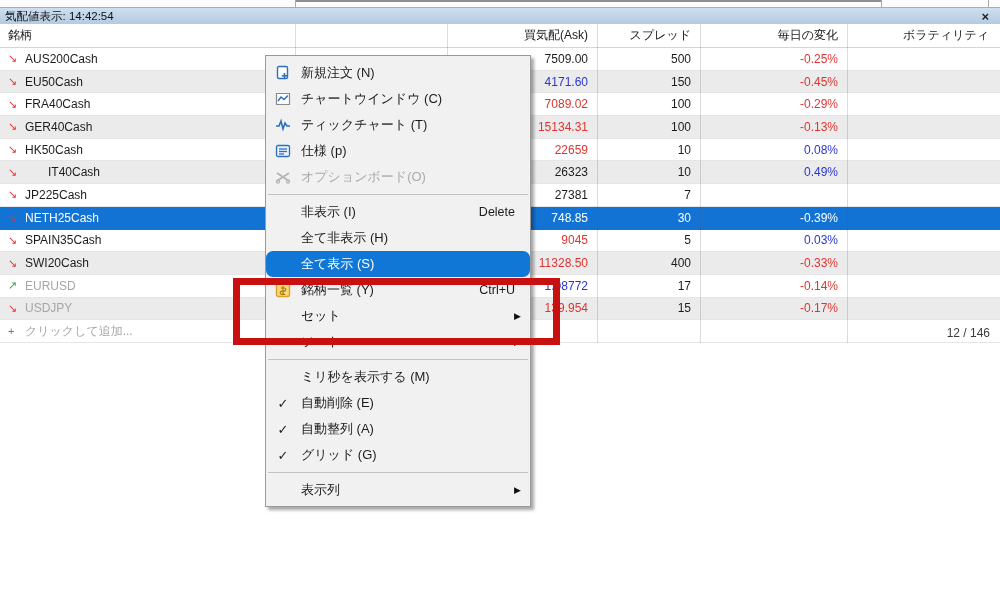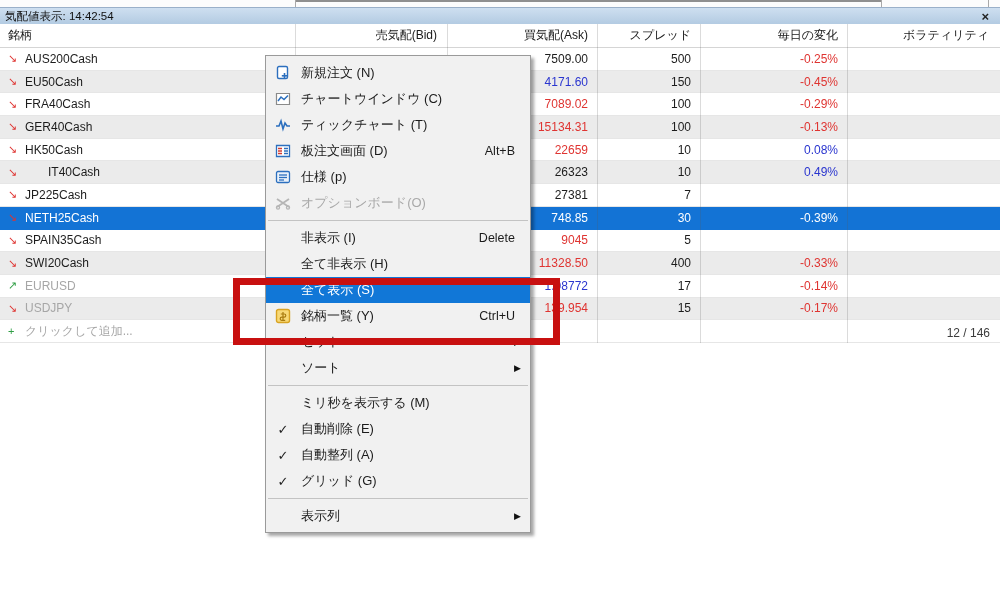--- a/index.html
+++ b/index.html
@@ -51,21 +51,21 @@
   .menu { position:absolute; left:265px; top:55px; width:266px; background:#f1f1f1;
     border:1px solid #9a9a9a; box-shadow:3px 3px 3px rgba(0,0,0,0.35);
     padding:4px 0 3px 0; z-index:5; }
   .mi { position:relative; height:26px; display:flex; align-items:center; font-size:13px; color:#1b1b1b; }
   .mi .ico { width:18px; height:18px; margin:0 9px 0 8px; flex:0 0 18px; display:flex;
     align-items:center; justify-content:center; font-size:13px; }
   .mi .lbl { white-space:nowrap; }
   .mi .sc { margin-left:auto; padding-right:15px; font-size:12.5px; color:#1b1b1b; }
   .mi .sub { margin-left:auto; padding-right:9px; font-size:9px; color:#111; }
   .mi.disabled, .mi.disabled .sc { color:#a9a9a9; }
-  .mi.hl { background:#1177d7; }
+  .mi.hl { background:#1177d7;border-radius:7px; }
   .mi.hl, .mi.hl .sc, .mi.hl .sub { color:#ffffff; }
   .msep { height:9px; display:flex; align-items:center; }
   .msep .line { height:1px; background:#c3c3c3; width:100%; margin:0 2px; }
   .chk { font-size:12px; color:#222; }
 
   
   .ig rect, .ig path, .ig polyline, .ig line, .ig circle { vector-effect:non-scaling-stroke; }
 
   
   .red-box { position:absolute; left:233px; top:278px; width:327px; height:67px;
@@ -83,21 +83,20 @@
     <div class="vtick" style="left:988px"></div>
   </div>
 
   <div class="titlebar">
     <span>気配値表示: 14:42:54</span>
     <span class="close-x">×</span>
   </div>
 
   <div class="header-row">
       <div class="cell c0">銘柄</div>
-      <div class="cell c1">売気配(Bid)</div>
       <div class="cell c2">買気配(Ask)</div>
       <div class="cell c3">スプレッド</div>
       <div class="cell c4">毎日の変化</div>
       <div class="cell c5">ボラティリティ</div>
     </div>
 
   <div class="rows">
       <div class="qrow">
         <div class="cell c0">
           <span class="trend" style="color: rgb(223, 52, 49);">↘</span>
@@ -186,20 +185,21 @@
         <div class="cell num c5" style="color: rgb(28, 28, 28);"></div>
       </div>
       <div class="qrow">
         <div class="cell c0">
           <span class="trend" style="color: rgb(223, 52, 49);">↘</span>
           <span class="sym-label" style="color: rgb(28, 28, 28);">SPAIN35Cash</span>
         </div>
         <div class="cell num c1" style="color: rgb(28, 28, 28);"></div>
         <div class="cell num c2" style="color: rgb(223, 52, 49);">9045</div>
         <div class="cell num c3" style="color: rgb(28, 28, 28);">5</div>
+        <div class="cell num c4" style="color: rgb(42, 53, 207);">0.03%</div>
         <div class="cell num c5" style="color: rgb(28, 28, 28);"></div>
       </div>
       <div class="qrow gray">
         <div class="cell c0">
           <span class="trend" style="color: rgb(223, 52, 49);">↘</span>
           <span class="sym-label" style="color: rgb(28, 28, 28);">SWI20Cash</span>
         </div>
         <div class="cell num c1" style="color: rgb(28, 28, 28);"></div>
         <div class="cell num c2" style="color: rgb(223, 52, 49);">11328.50</div>
         <div class="cell num c3" style="color: rgb(28, 28, 28);">400</div>
@@ -268,35 +268,20 @@
         <span class="ico">
           <svg class="ig" width="16" height="16">
             <polyline points="1,9 4,9 6,4 8,12 10,6 12,9 15,9" fill="none" stroke="#2c6fbe" stroke-width="1.6"></polyline>
           </svg>
         </span>
         <span class="lbl">ティックチャート (T)</span>
       </div>
       <div class="mi">
         <span class="ico">
           <svg class="ig" width="16" height="16">
-            <rect x="1.5" y="2.5" width="13" height="11" fill="#fff" stroke="#2c6fbe" stroke-width="1.3"></rect>
-            <line x1="3" y1="5.5" x2="7" y2="5.5" stroke="#d23b30" stroke-width="1.5"></line>
-            <line x1="3" y1="8" x2="7" y2="8" stroke="#d23b30" stroke-width="1.5"></line>
-            <line x1="3" y1="10.5" x2="7" y2="10.5" stroke="#d23b30" stroke-width="1.5"></line>
-            <line x1="9" y1="5.5" x2="13" y2="5.5" stroke="#2c6fbe" stroke-width="1.5"></line>
-            <line x1="9" y1="8" x2="13" y2="8" stroke="#2c6fbe" stroke-width="1.5"></line>
-            <line x1="9" y1="10.5" x2="13" y2="10.5" stroke="#2c6fbe" stroke-width="1.5"></line>
-          </svg>
-        </span>
-        <span class="lbl">板注文画面 (D)</span>
-        <span class="sc">Alt+B</span>
-      </div>
-      <div class="mi">
-        <span class="ico">
-          <svg class="ig" width="16" height="16">
             <rect x="1.5" y="2.5" width="13" height="11" rx="1.5" fill="#eaf2fb" stroke="#2c6fbe" stroke-width="1.3"></rect>
             <line x1="4" y1="6" x2="12" y2="6" stroke="#2c6fbe" stroke-width="1.3"></line>
             <line x1="4" y1="8.5" x2="12" y2="8.5" stroke="#2c6fbe" stroke-width="1.3"></line>
             <line x1="4" y1="11" x2="9" y2="11" stroke="#2c6fbe" stroke-width="1.3"></line>
           </svg>
         </span>
         <span class="lbl">仕様 (p)</span>
       </div>
       <div class="mi disabled">
         <span class="ico">

